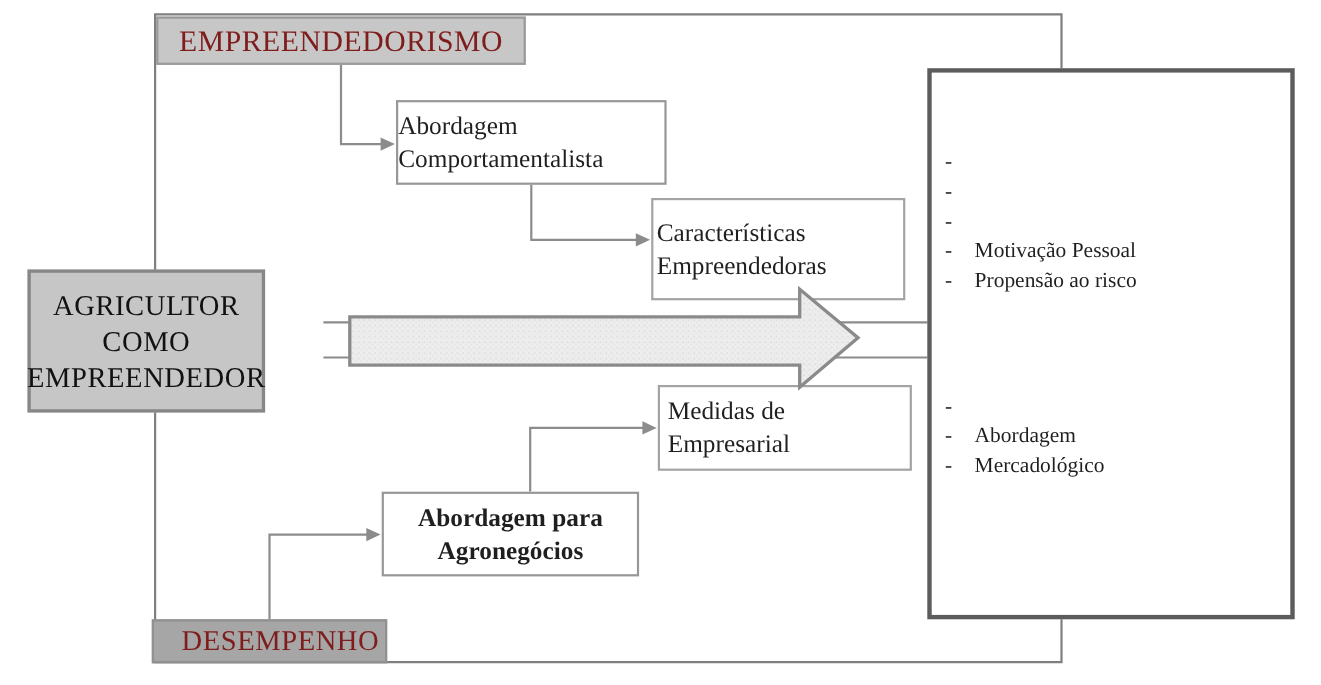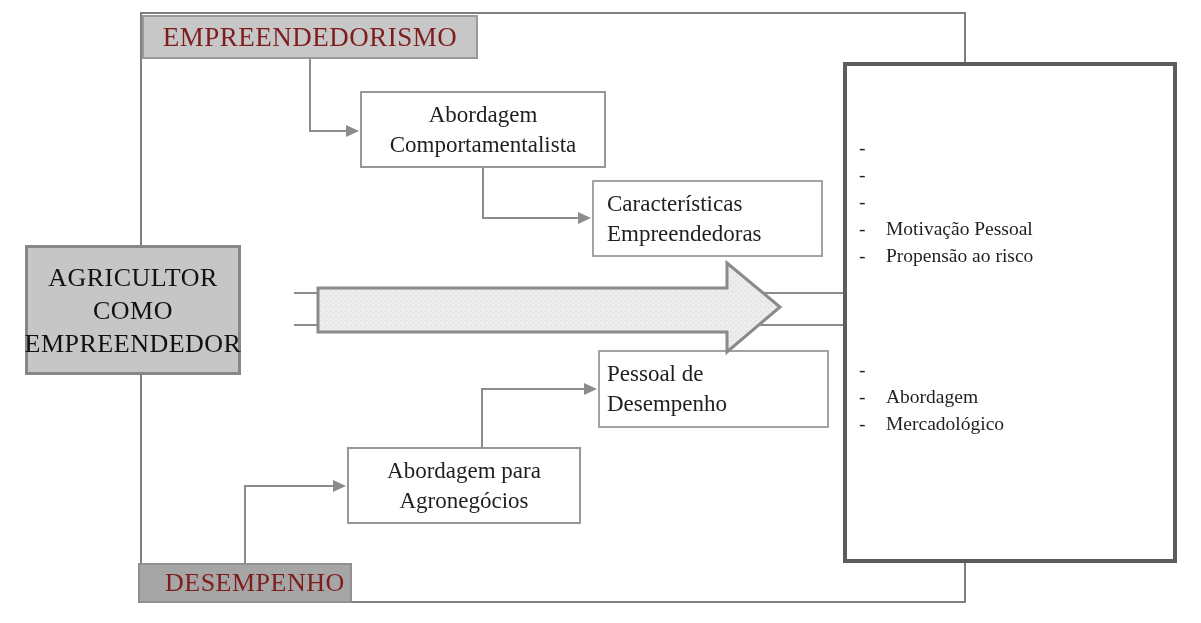--- a/index.html
+++ b/index.html
@@ -49,25 +49,25 @@
     letter-spacing:0.5px; text-align:center; color:#111;
   }
   .main-box .wrapbox { display:block; width:225px; }
 
   
   .wbox {
     background:#ffffff;
     border:2px solid #979797;
     font-size:23px; line-height:30px; color:#1f1f1f;
   }
-  .b-behavioral { left:360px; top:91px;  width:246px; height:77px; justify-content:center; text-align:center; }
-  .b-charact   { left:592px; top:180px; width:231px; height:77px; border-color:#a3a3a3; padding-left:13px; text-align:left; }
+  .b-behavioral { left:360px; top:91px;  width:246px; height:77px; justify-content:center; }
+  .b-charact   { left:592px; top:180px; width:231px; height:93px; border-color:#a3a3a3; padding-left:3px; text-align:left; }
   .b-measures  { left:598px; top:350px; width:231px; height:78px; border-color:#a3a3a3; padding-left:7px;  text-align:left; }
   .b-measures .wrapbox { display:block; width:160px; }
-  .b-agro      { left:347px; top:447px; width:234px; height:77px; justify-content:center; text-align:center; }
+  .b-agro      { left:347px; top:447px; width:234px; height:77px; justify-content:center; text-align:center;font-weight:bold; }
 
   
   .panel {
     left:843px; top:62px; width:334px; height:501px;
     background:#ffffff;
     border:4px solid #5c5c5c;
     display:block;
   }
   ul.plist { list-style:none; padding:0 4px 0 12px; font-size:19.5px; }
   ul.plist li { display:flex; line-height:27px; align-items:flex-start; }
@@ -114,21 +114,21 @@
 
   <div class="node wbox b-behavioral">
     <span>Abordagem Comportamentalista</span>
   </div>
 
   <div class="node wbox b-charact">
     <span>Características Empreendedoras</span>
   </div>
 
   <div class="node wbox b-measures">
-    <span class="wrapbox">Pessoal de Desempenho</span>
+    <span class="wrapbox">Medidas de Empresarial</span>
   </div>
 
   <div class="node wbox b-agro">
     <span>Abordagem para Agronegócios</span>
   </div>
 
   <div class="node panel">
     <ul class="plist list-top">
         <li>
           <span class="dash">-</span>

